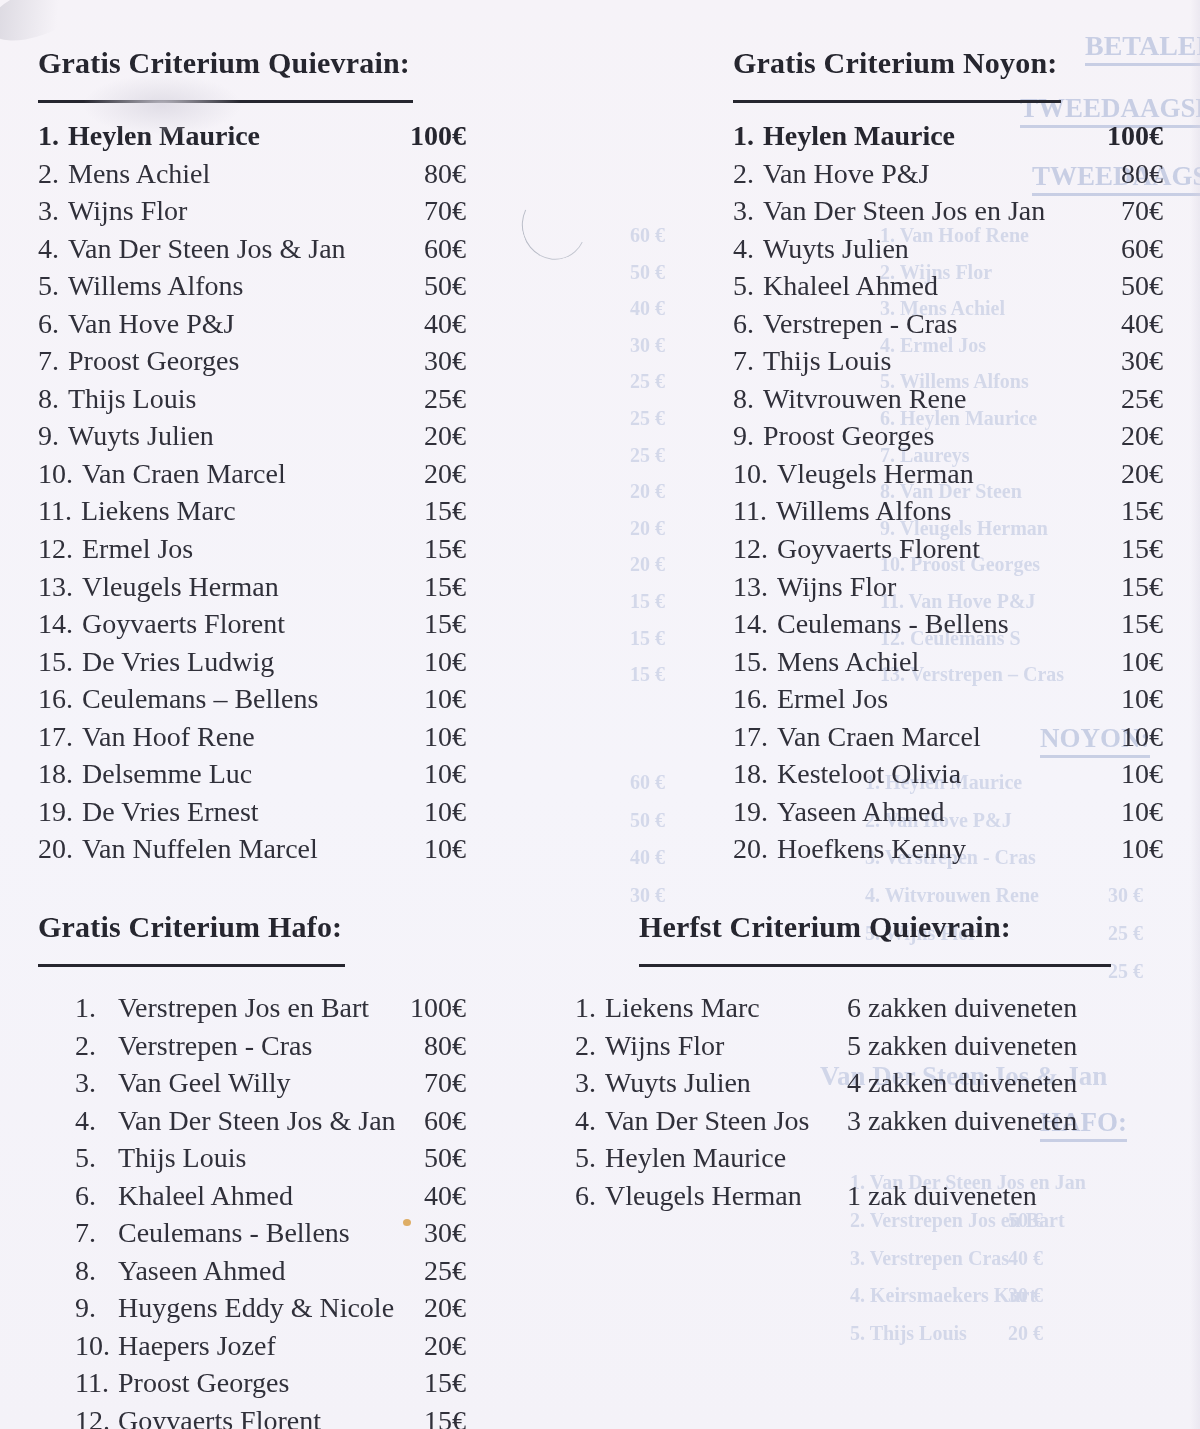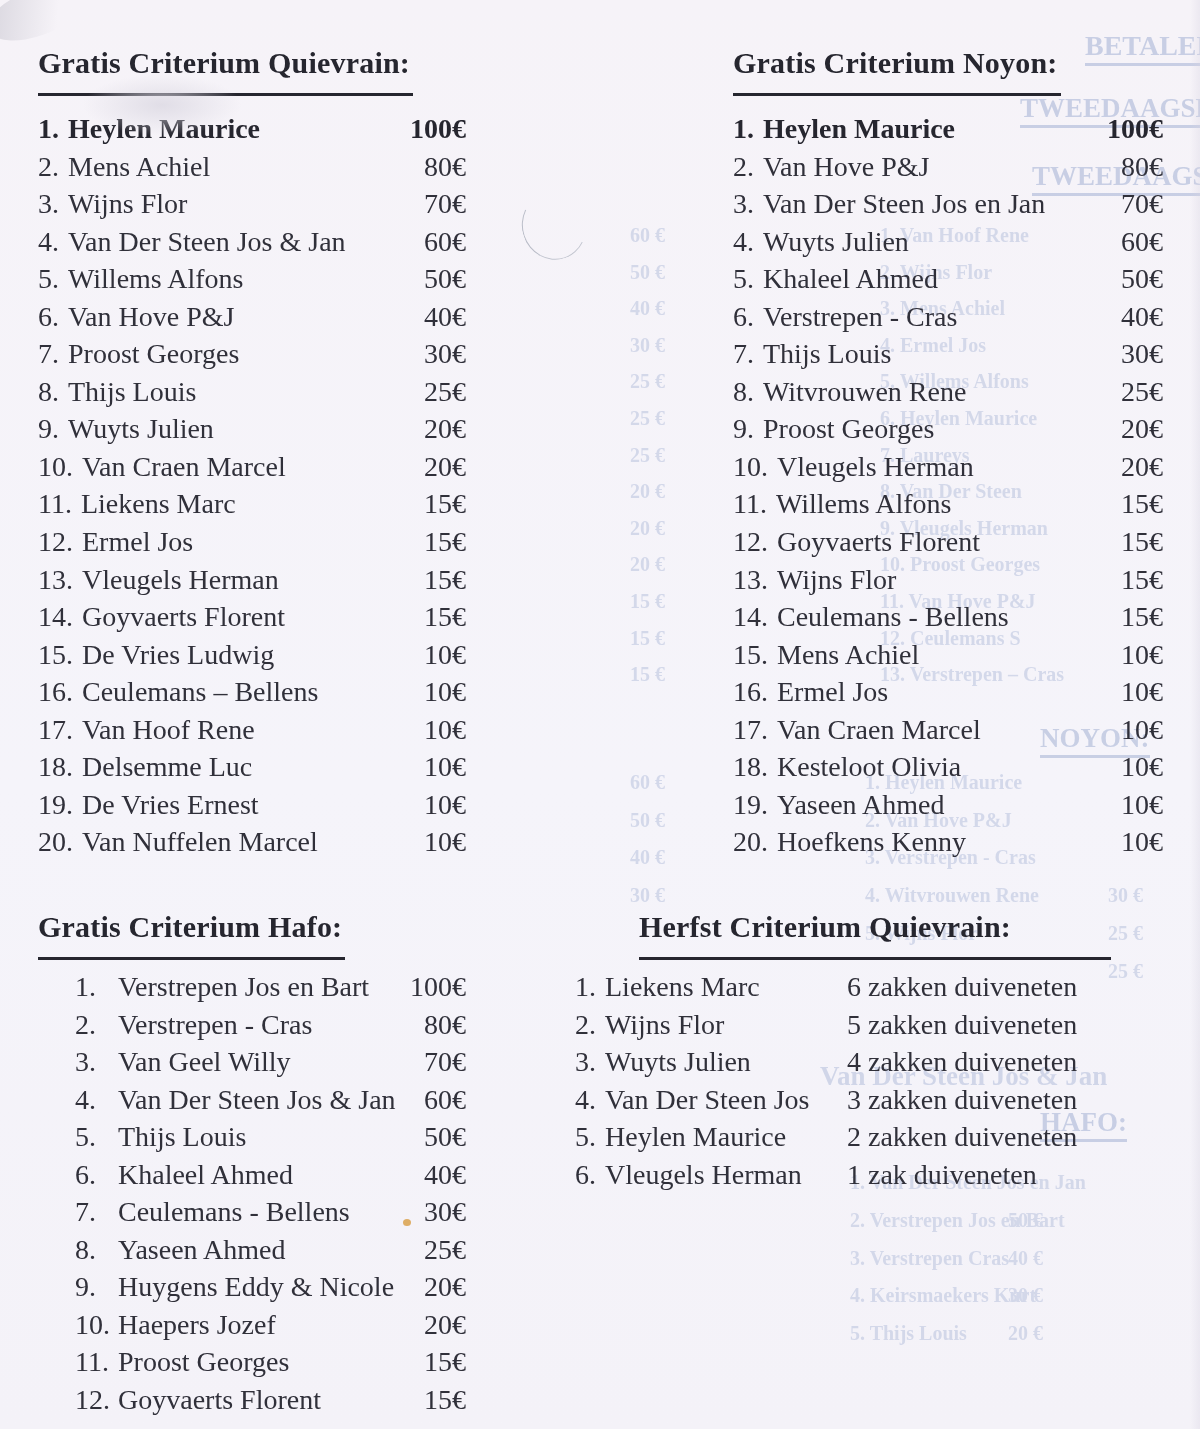--- a/index.html
+++ b/index.html
@@ -7,23 +7,23 @@
   .page{position:relative;width:1200px;height:1429px;overflow:hidden;
         background:linear-gradient(180deg,#f6f3f8 0%,#f5f4fa 55%,#f4f2f8 100%);
         font-family:"Liberation Serif","DejaVu Serif",serif;color:#30303a;}
   
   .list{position:absolute;}
   #quievrain{left:38px;top:44px;width:428px;}
   #noyon{left:733px;top:44px;width:430px;}
   #hafo{left:38px;top:908px;width:428px;}
   #herfst{left:575px;top:908px;width:600px;text-align:center;}
   .ltitle{font-size:30px;line-height:38px;font-weight:700;margin:0 0 16px 0;
-          display:inline-block;border-bottom:3.5px solid #26262f;padding:0 3px 11px 0;
+          display:inline-block;border-bottom:3.5px solid #26262f;padding:0 3px 18px 0;
           color:#26262f;letter-spacing:.2px;}
-  #hafo .ltitle,#herfst .ltitle{margin-bottom:10px;}
+  #hafo .ltitle,#herfst .ltitle{margin-bottom:24px;}
   #herfst .ltitle{padding-right:100px;}
   .rows{display:block;}
   .row{display:flex;height:37.55px;font-size:28px;line-height:33px;}
   .row .num{white-space:pre;margin-right:9px;}
   .row .name{white-space:pre;}
   .row .val{margin-left:auto;white-space:pre;}
   .row.b{font-weight:700;color:#26262f;}
   #hafo .rows{padding-left:37px;}
   #hafo .row .num{margin-right:0;flex:0 0 43px;}
   #herfst .row{position:relative;}
@@ -468,21 +468,20 @@
           <span class="val">4 zakken duiveneten</span>
         </div>
         <div class="row">
           <span class="num">4.</span>
           <span class="name">Van Der Steen Jos</span>
           <span class="val">3 zakken duiveneten</span>
         </div>
         <div class="row">
           <span class="num">5.</span>
           <span class="name">Heylen Maurice</span>
-          <span class="val">2 zakken duiveneten</span>
         </div>
         <div class="row">
           <span class="num">6.</span>
           <span class="name">Vleugels Herman</span>
           <span class="val">1 zak duiveneten</span>
         </div>
       </div>
   </section>
 
   <div class="art" id="streak"></div>

